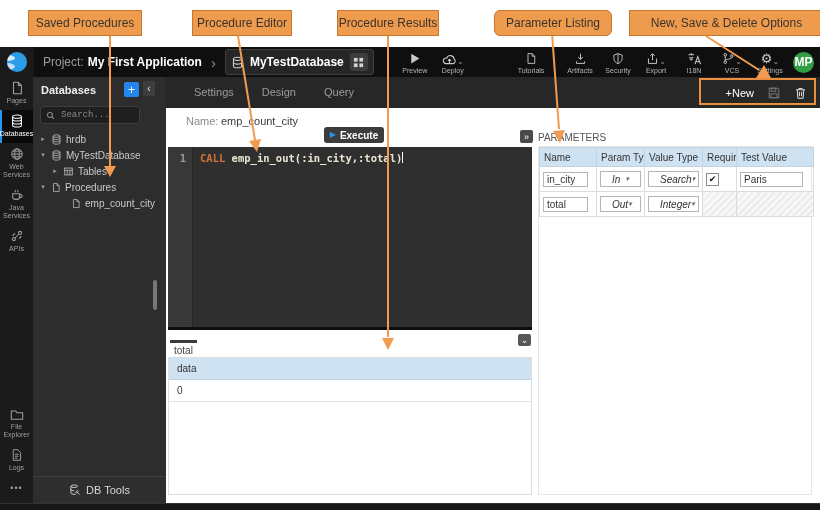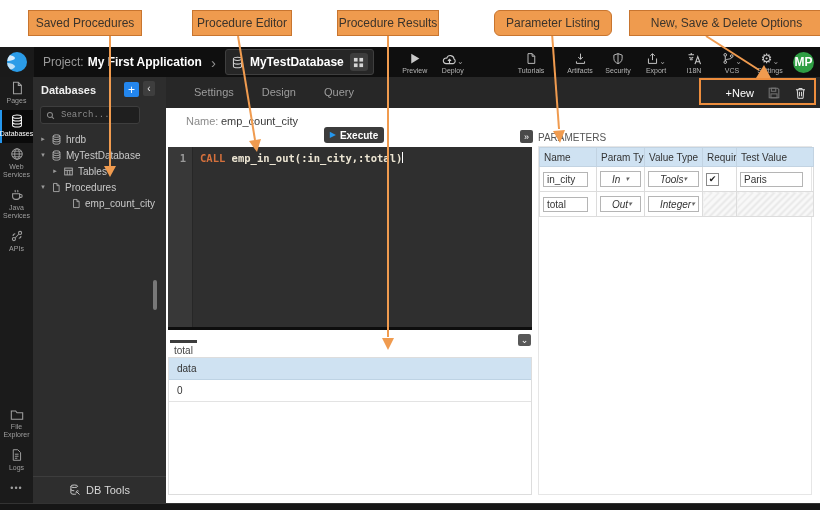--- a/index.html
+++ b/index.html
@@ -440,21 +440,21 @@
       <tr>
         <td><input class="pinput" value="in_city" style=""></td>
         <td>
               <div class="psel">
                 <span>In</span>
                 <span class="pc">▾</span>
               </div>
             </td>
         <td>
               <div class="psel">
-                <span>Tools</span>
+                <span>Search</span>
                 <span class="pc">▾</span>
               </div>
             </td>
         <td>
               <div class="pcheck">
                 <span>✔</span>
               </div>
             </td>
         <td><input class="pinput" value="Paris" style=""></td>
       </tr>

